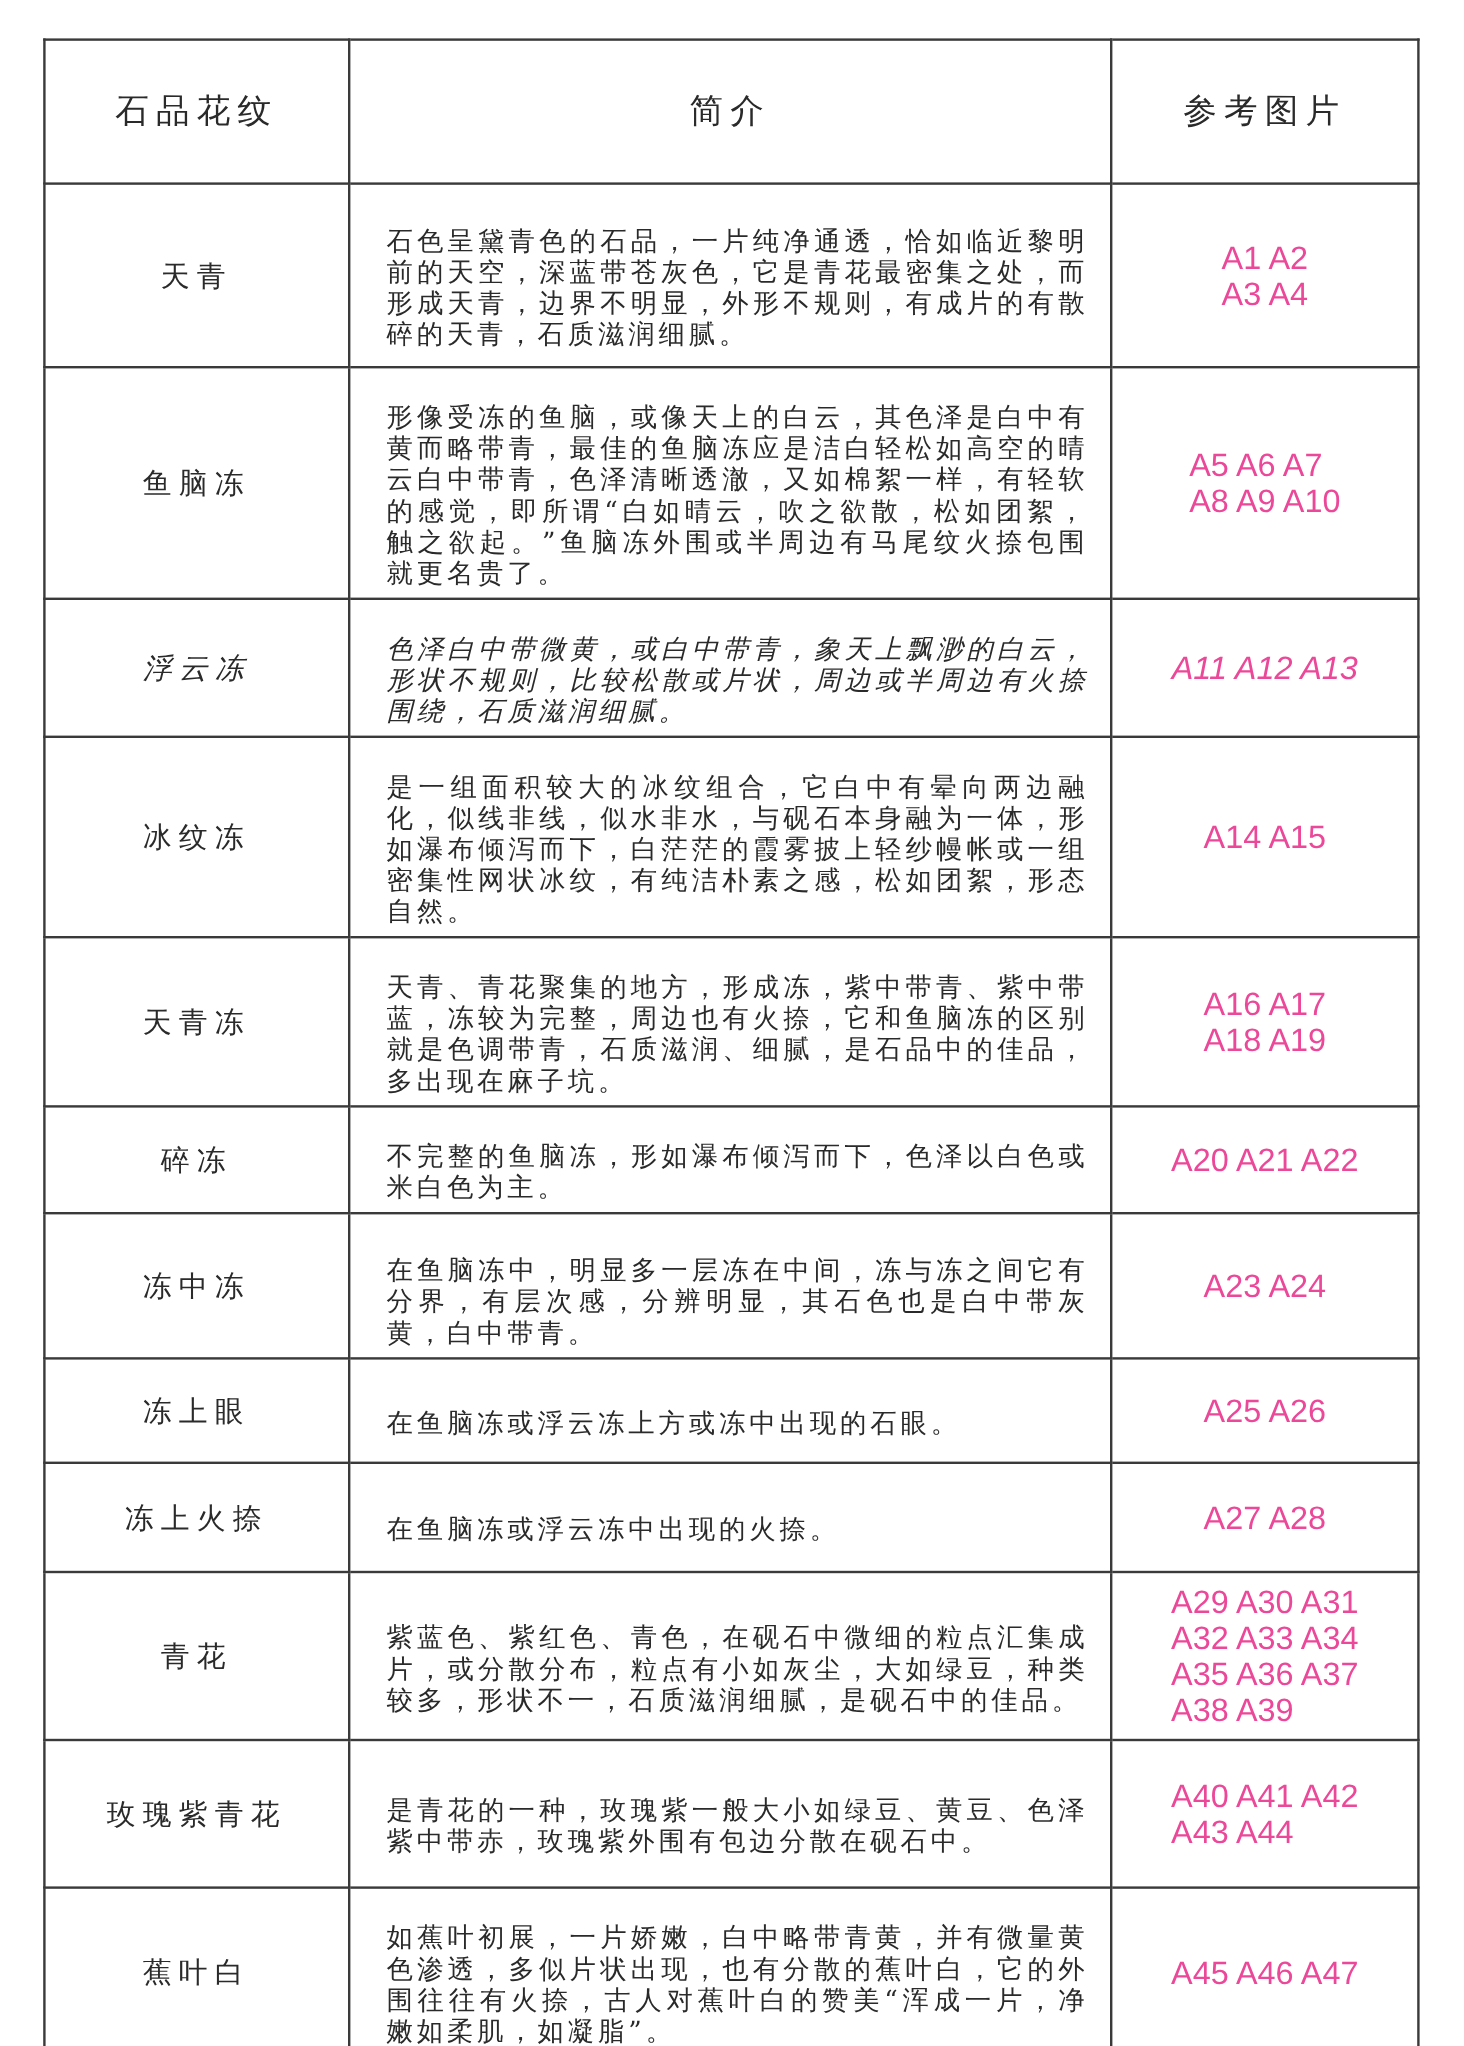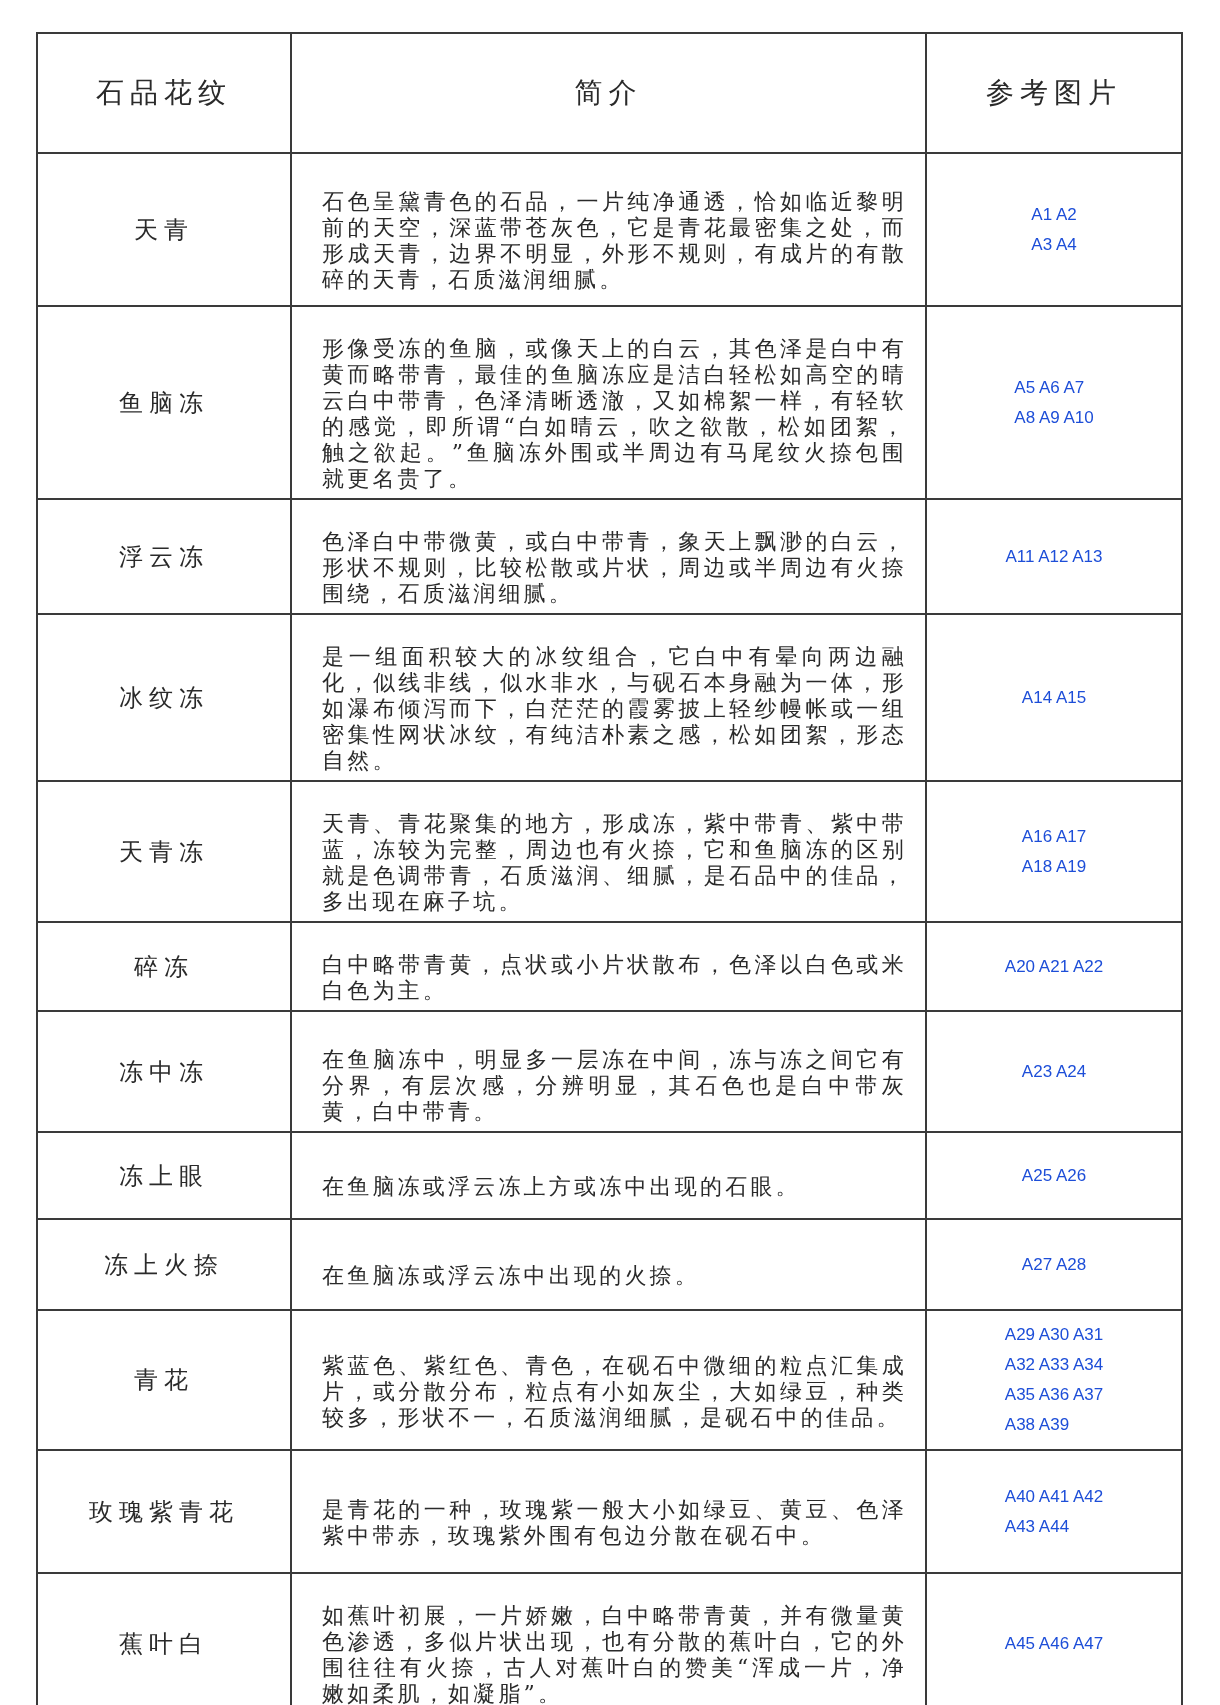--- a/index.html
+++ b/index.html
@@ -60,23 +60,23 @@
       color: #2a2a2a;
       padding: 6px 18px 6px 30px !important;
       text-align: justify;
     }
     .desc-cell .desc-text {
       display: block;
       margin-top: 23px;
     }
     .ref-cell {
       font-family: "Liberation Sans", "DejaVu Sans", sans-serif;
-      font-size: 17px;
+      font-size: 27px;
       line-height: 30px;
-      color: #1d4ed8;
+      color: #ec4899;
       text-align: center;
     }
     .ref-cell .ref-line {
       display: block;
       white-space: nowrap;
     }
     .ref-cell .ref-block {
       display: inline-block;
       text-align: left;
     }
@@ -119,21 +119,21 @@
           <span class="desc-text">形像受冻的鱼脑，或像天上的白云，其色泽是白中有黄而略带青，最佳的鱼脑冻应是洁白轻松如高空的晴云白中带青，色泽清晰透澈，又如棉絮一样，有轻软的感觉，即所谓“白如晴云，吹之欲散，松如团絮，触之欲起。”鱼脑冻外围或半周边有马尾纹火捺包围就更名贵了。</span>
         </td>
         <td class="ref-cell">
           <span class="ref-block">
             <span class="ref-line">A5 A6 A7</span>
             <span class="ref-line">A8 A9 A10</span>
           </span>
         </td>
       </tr>
 
-      <tr style="height:102px;">
+      <tr style="height:102px;font-style:italic;">
         <td class="name-cell">浮云冻</td>
         <td class="desc-cell">
           <span class="desc-text">色泽白中带微黄，或白中带青，象天上飘渺的白云，形状不规则，比较松散或片状，周边或半周边有火捺围绕，石质滋润细腻。</span>
         </td>
         <td class="ref-cell">
           <span class="ref-block">
             <span class="ref-line">A11 A12 A13</span>
           </span>
         </td>
       </tr>
@@ -159,21 +159,21 @@
           <span class="ref-block">
             <span class="ref-line">A16 A17</span>
             <span class="ref-line">A18 A19</span>
           </span>
         </td>
       </tr>
 
       <tr style="height:68px;">
         <td class="name-cell">碎冻</td>
         <td class="desc-cell">
-          <span class="desc-text">白中略带青黄，点状或小片状散布，色泽以白色或米白色为主。</span>
+          <span class="desc-text">不完整的鱼脑冻，形如瀑布倾泻而下，色泽以白色或米白色为主。</span>
         </td>
         <td class="ref-cell">
           <span class="ref-block">
             <span class="ref-line">A20 A21 A22</span>
           </span>
         </td>
       </tr>
 
       <tr style="height:119px;">
         <td class="name-cell">冻中冻</td>

